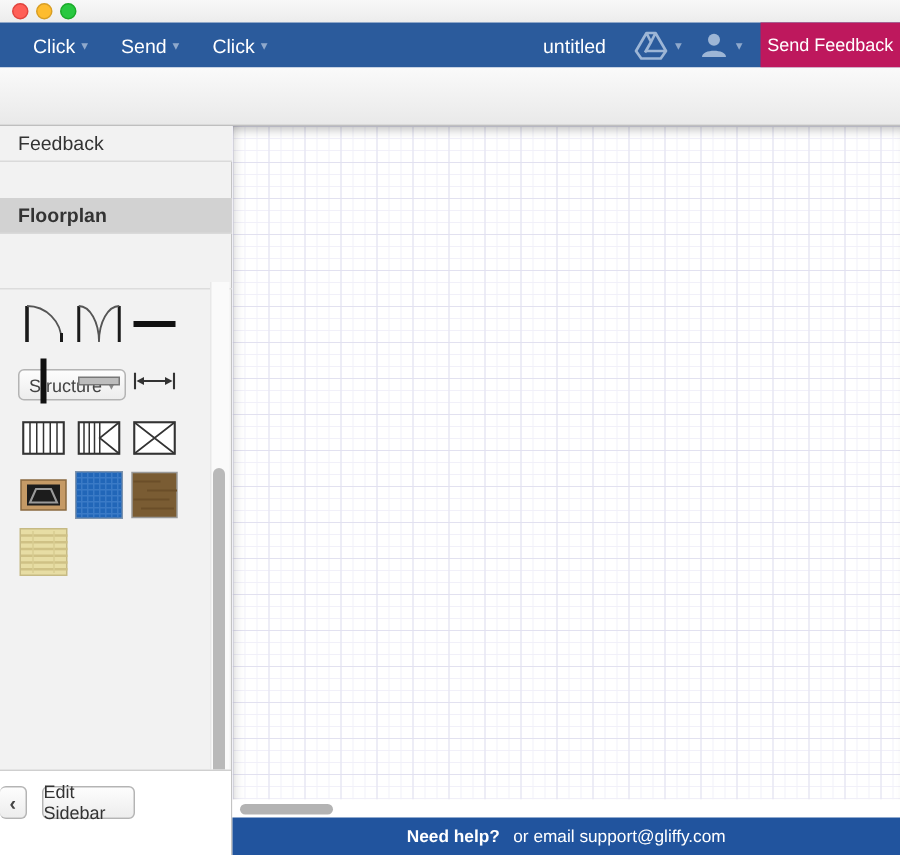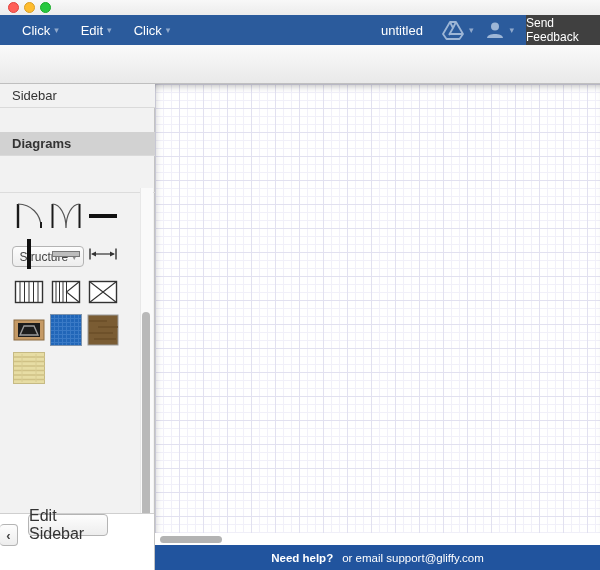--- a/index.html
+++ b/index.html
@@ -17,21 +17,21 @@
   
   .menubar { position:absolute; left:0; top:15px; width:600px; height:30px;
     background:#2b5b9c; color:#fff; display:flex; align-items:center; }
   .logo { display:flex; align-items:center; margin-left:8px; }
   .logo-text { font-size:18px; font-weight:bold; letter-spacing:-0.5px; margin-left:3px; }
   .menu-item { font-size:13px; color:#fff; margin-left:22px; display:flex; align-items:center; cursor:default; }
   .caret { font-size:9px; color:#8fa9cc; margin-left:4px; }
   .menubar-right { position:absolute; right:0; top:0; height:30px; display:flex; align-items:center; }
   .doc-title { font-size:13px; margin-right:18px;text-align:center; }
   .bar-iconbtn { display:flex; align-items:center; margin-right:12px; }
-  .send-feedback { height:30px; width:74px; background:#404040; color:#fff;
+  .send-feedback { height:30px; width:93px; background:#be185d; color:#fff;
     font-size:12px; display:flex; align-items:center; justify-content:center; }
 
   
   .toolbar { position:absolute; left:0; top:45px; width:600px; height:39px;
     background:linear-gradient(#fafafa,#e9e9e9); border-bottom:1px solid #bfbfbf; }
   .tb-group { position:absolute; top:52px; display:flex; }
   .tb-btn { height:26px; border:1px solid #c2c2c2; margin-left:-1px;
     background:linear-gradient(#fefefe,#ececec); display:flex; align-items:center;
     justify-content:center; color:#4a4a4a; }
   .tb-btn:first-child { margin-left:0; border-radius:4px 0 0 4px; }
@@ -62,23 +62,23 @@
   .side-scroll-track { position:absolute; left:140px; top:104px; width:13px; height:458px;
     background:#fafafa; border-left:1px solid #e8e8e8; }
   .side-scroll-thumb { position:absolute; left:142px; top:228px; width:8px; height:325px;
     background:#b9b9b9; border-radius:4px; }
 
   .sidebar-footer { position:absolute; left:0; top:429px; width:154px; height:57px;
     background:#fff; border-top:1px solid #cfcfcf; }
   .collapse-btn { position:absolute; left:0; top:10px; width:18px; height:22px;
     border:1px solid #b4b4b4; border-left:none; border-radius:4px; background:linear-gradient(#fdfdfd,#ededed);
     font-size:13px; font-weight:bold; color:#444; display:flex; align-items:center; justify-content:center; }
-  .edit-sidebar-btn { position:absolute; left:28px; top:0; width:80px; height:22px;
+  .edit-sidebar-btn { position:absolute; left:28px; top:10px; width:62px; height:22px;
     border:1px solid #b4b4b4; border-radius:4px; background:linear-gradient(#fdfdfd,#ededed);
-    font-size:16px; color:#333; display:flex; align-items:center; justify-content:center; }
+    font-size:12px; color:#333; display:flex; align-items:center; justify-content:center; }
 
   
   .canvas { position:absolute; left:155px; top:84px; width:445px; height:461px; background:#fff; }
   .canvas-grid { position:absolute; left:0; top:0; width:445px; height:449px;
     background:
       linear-gradient(to right,  #e2e1f0 1px, transparent 1px) 0 0 / 24px 24px,
       linear-gradient(to bottom, #e2e1f0 1px, transparent 1px) 0 0 / 24px 24px,
       linear-gradient(to right,  #f1f0f9 1px, transparent 1px) 0 0 / 8px 8px,
       linear-gradient(to bottom, #f1f0f9 1px, transparent 1px) 0 0 / 8px 8px,
       #ffffff;
@@ -107,21 +107,21 @@
     <div class="tl yellow"></div>
     <div class="tl green"></div>
   </div>
 
   <div class="menubar">
     <div class="menu-item">
       <span>Click</span>
       <span class="caret">▾</span>
     </div>
     <div class="menu-item">
-      <span>Edit</span>
+      <span>Send</span>
       <span class="caret">▾</span>
     </div>
     <div class="menu-item">
       <span>Click</span>
       <span class="caret">▾</span>
     </div>
 
     <div class="menubar-right">
       <span class="doc-title">untitled</span>
       <span class="bar-iconbtn">
@@ -310,22 +310,22 @@
               <rect x="10.5" y="2" width="7.5" height="7.5" fill="#a9c7e6"></rect>
               <rect x="2" y="10.5" width="7.5" height="7.5" fill="#c06a1e"></rect>
               <rect x="10.5" y="10.5" width="7.5" height="7.5" fill="#b9cedd"></rect>
             </svg>
         </span>
       </div>
     </div>
   </div>
 
   <div class="sidebar">
-    <div class="nav-item" style="top:0">Sidebar</div>
-    <div class="nav-item selected" style="top:48px">Diagrams</div>
+    <div class="nav-item" style="top:0">Feedback</div>
+    <div class="nav-item selected" style="top:48px">Floorplan</div>
 
     <div class="cat-btn">
       <span>Structure</span>
       <span class="caret" style="color:#888">▾</span>
     </div>
     <div class="shapes-divider" style="top:108px"></div>
 
     <div class="shapes" style="top:113px">
       <div class="shape-cell">
         <svg width="34" height="34" viewBox="0 0 34 34">

